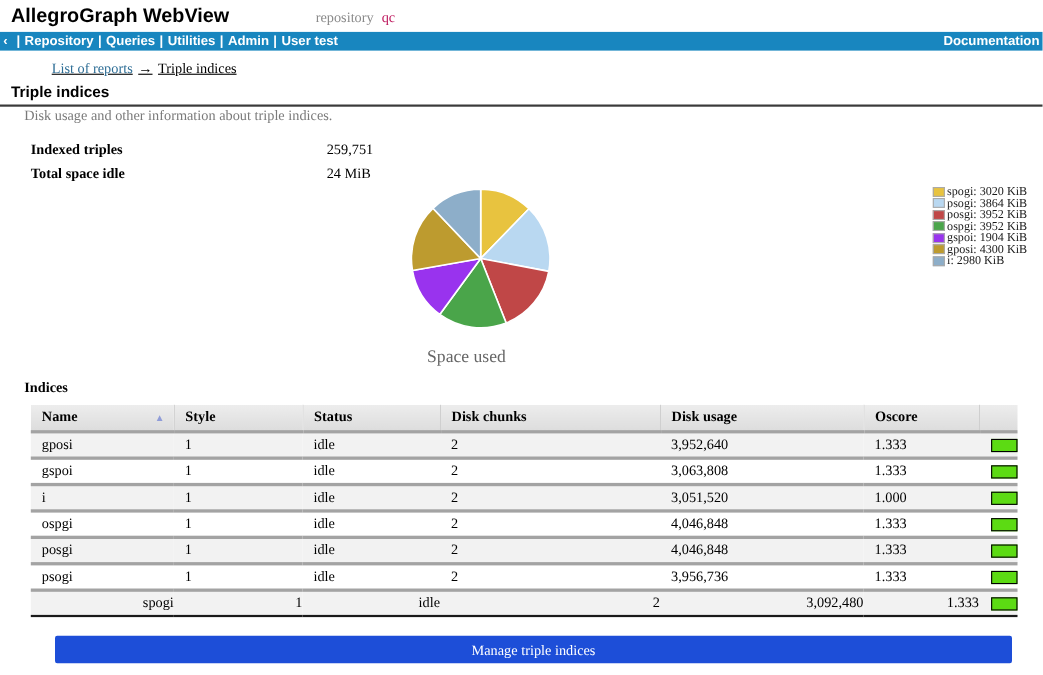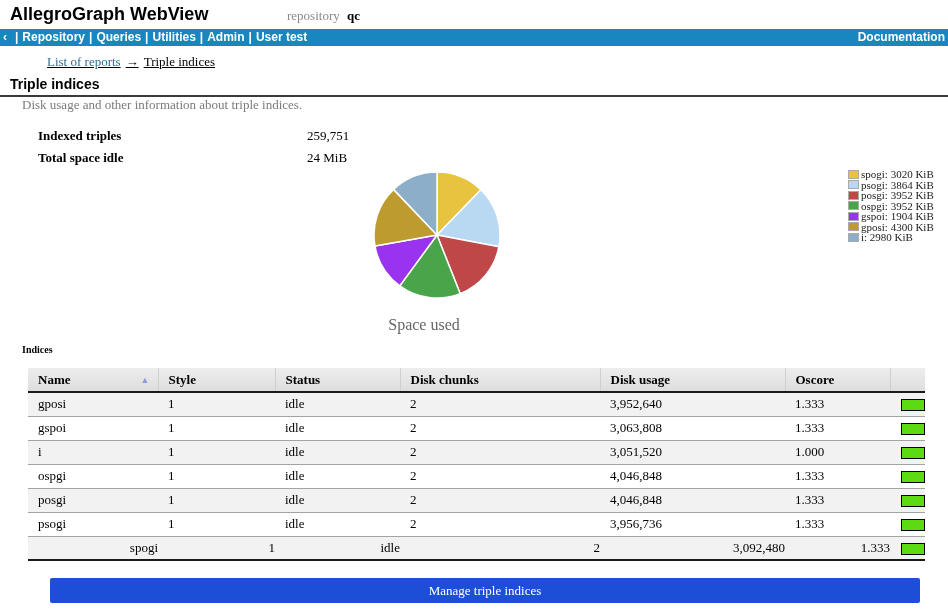--- a/index.html
+++ b/index.html
@@ -15,21 +15,21 @@
   }
   
   .app-header { position: absolute; left: 0; top: 0; width: 948px; height: 29px; background: #fff; }
   .app-title {
     position: absolute; left: 10px; top: 4px;
     font-family: "Liberation Sans", sans-serif;
     font-weight: bold; font-size: 18px; color: #000;
   }
   .repo-line { position: absolute; left: 287px; top: 8px; font-size: 13px; }
   .repo-label { color: #8a8a8a; }
-  .repo-name { color: #000000; font-weight: bold; margin-left: 4px; }
+  .repo-name { color: #be185d; font-weight: normal; margin-left: 4px; }
   
   .nav-bar {
     position: absolute; left: 0; top: 29px; width: 948px; height: 17px;
     font-family: "Liberation Sans", sans-serif;
     font-weight: bold; font-size: 12px; color: #fff;
     line-height: 17px;
   }
   .nav-left { position: absolute; left: 3px; top: 0; white-space: nowrap; }
   .nav-right { position: absolute; right: 3px; top: 0; }
   .nav-item { cursor: pointer; }
@@ -44,55 +44,55 @@
   .page-title-wrap {
     position: absolute; left: 0; top: 75px; width: 948px;
     border-bottom: 2px solid #3a3a3a; padding: 0 0 2px 10px;
   }
   .page-title {
     font-family: "Liberation Sans", sans-serif;
     font-weight: bold; font-size: 14px; color: #000;
   }
   .page-subtitle { position: absolute; left: 22px; top: 97px; font-size: 13px; color: #7a7a7a; }
   
-  .stats { position: absolute; left: 38px; top: 128px; width: 500px; font-size: 13px; }
+  .stats { position: absolute; left: 28px; top: 128px; width: 500px; font-size: 13px; }
   .stat-row { position: relative; height: 22px; }
   .stat-label { position: absolute; left: 0; font-weight: bold; }
   .stat-value { position: absolute; left: 269px; }
   
   .pie-wrap { position: absolute; left: 372px; top: 170px; width: 130px; text-align: center; }
   .pie-svg { display: block; width: 130px; height: 130px; }
   .pie-caption {
     position: absolute; left: 319px; top: 316px; width: 210px;
     text-align: center; font-size: 16px; color: #666;
   }
   
   .legend { position: absolute; left: 848px; top: 169px; }
   .legend-row { display: flex; align-items: center; height: 10.5px; white-space: nowrap; }
   .legend-swatch {
     width: 11px; height: 9px; border: 1px solid #aaa;
     display: inline-block; margin-right: 2px; flex: none;
   }
   .legend-label { font-size: 11px; color: #1a1a1a; line-height: 10px; }
   
-  .section-label { position: absolute; left: 22px; top: 344px; font-size: 10px; font-weight: bold; }
+  .section-label { position: absolute; left: 22px; top: 344px; font-size: 13px; font-weight: bold; }
   .indices-table {
     position: absolute; left: 28px; top: 368px; width: 897px;
     border-collapse: collapse; table-layout: fixed; font-size: 13px;
   }
   .indices-table thead th {
     background: linear-gradient(#ededed, #dddddd);
     border-bottom: 2px solid #1a1a1a;
     text-align: left; font-weight: bold;
     height: 24px; padding: 0 0 0 10px;
     cursor: pointer; position: relative;
   }
   .indices-table thead th + th { border-left: 1px solid #cfcfcf; }
   .sort-arrow { color: #8f9cd8; font-size: 9px; position: absolute; right: 8px; top: 7px; }
-  .indices-table tbody td { height: 24px; padding: 0 0 0 10px; border-top: 1px solid #a3a3a3; }
+  .indices-table tbody td { height: 24px; padding: 0 0 0 10px; border-top: 3px solid #a3a3a3; }
   .indices-table tbody tr.shade td { background: #f2f2f2; }
   .indices-table tbody tr:last-child td { border-bottom: 2px solid #1a1a1a; text-align: right; }
   td.bar-cell { padding: 0 6px 0 0; text-align: right; }
   .health-bar {
     display: inline-block; width: 24px; height: 12px;
     border: 1px solid #000; vertical-align: middle;
   }
   
   .manage-btn {
     position: absolute; left: 50px; top: 578px; width: 870px; height: 25px;

